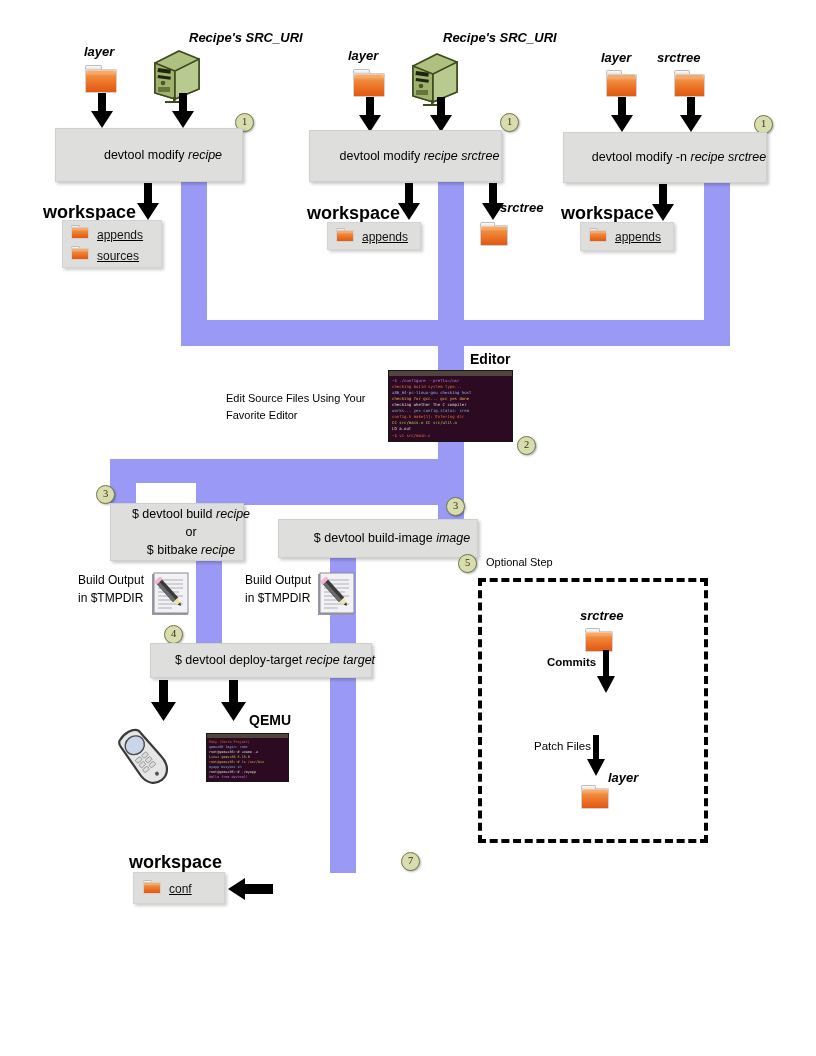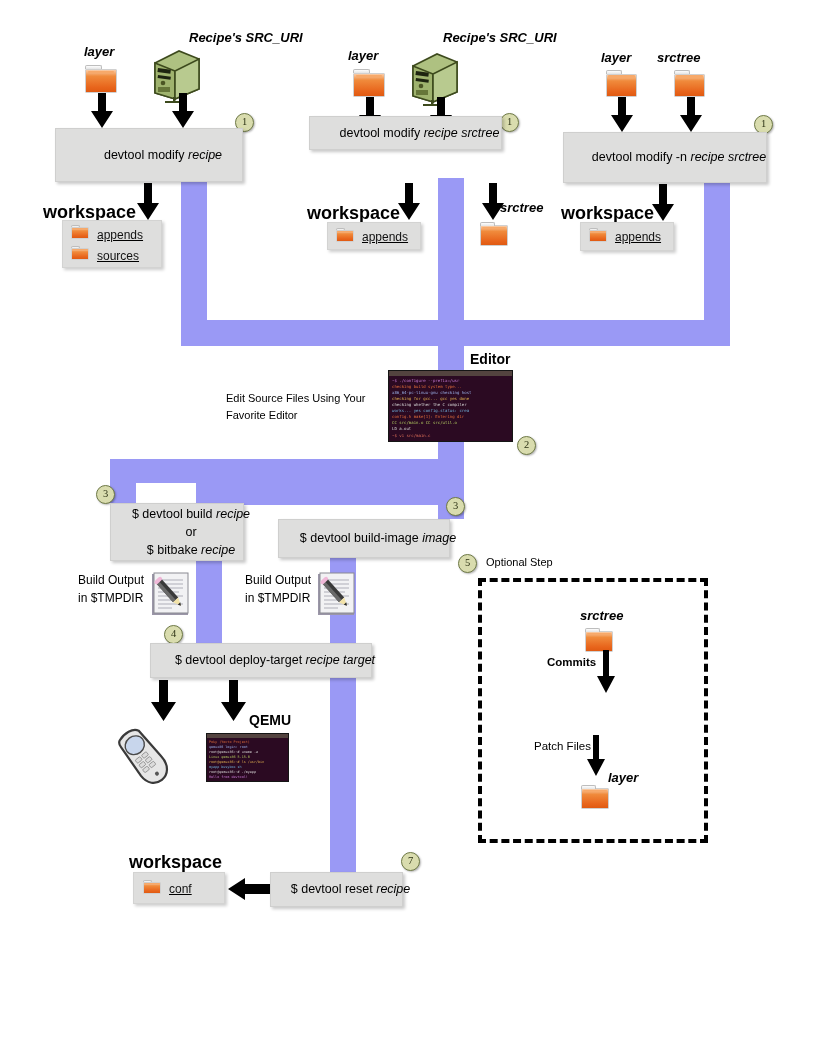--- a/index.html
+++ b/index.html
@@ -260,21 +260,21 @@
     <rect x="24" y="50" width="2.5" height="5" fill="#3d4a1d"></rect>
     <rect x="16" y="54" width="20" height="2" fill="#3d4a1d"></rect>
   </svg>
   <svg class="arrow" style="left:357px; top:97px;" width="26" height="36">
     <path d="M9,0 L17,0 L17,18 L24,18 L13,35 L2,18 L9,18 Z" fill="#000"></path>
   </svg>
   <svg class="arrow" style="left:428px; top:97px;" width="26" height="36">
     <path d="M9,0 L17,0 L17,18 L24,18 L13,35 L2,18 L9,18 Z" fill="#000"></path>
   </svg>
   <div class="step" style="left:500px; top:113px;">1</div>
-  <div class="cmdbox" style="left:309px; top:116px; width:193px; height:34px;">
+  <div class="cmdbox" style="left:309px; top:130px; width:193px; height:52px;">
     <div class="ln">
       <span>devtool modify </span><i>recipe srctree</i>
     </div>
   </div>
   <svg class="arrow" style="left:396px; top:183px;" width="26" height="38">
     <path d="M9,0 L17,0 L17,20 L24,20 L13,37 L2,20 L9,20 Z" fill="#000"></path>
   </svg>
   <div class="lbl-bold" style="left:307px; top:203px;">workspace</div>
   <div class="panel" style="left:327px; top:222px; width:94px; height:28px; padding:3px 0;">
     <div class="row">
@@ -389,21 +389,21 @@
     <g transform="rotate(-42 20 22)">
       <rect x="16" y="2" width="7" height="26" fill="#3a3a3a"></rect>
       <rect x="16" y="2" width="3.4" height="26" fill="#6a6a6a"></rect>
       <polygon points="16,28 23,28 19.5,36" fill="#f2e2a8"></polygon>
       <polygon points="17.8,33 21.2,33 19.5,36" fill="#2a2a2a"></polygon>
       <rect x="15" y="0" width="9" height="4" rx="2" fill="#f0b8d8"></rect>
     </g>
   </svg>
 
   <div class="step" style="left:446px; top:497px;">3</div>
-  <div class="cmdbox" style="left:278px; top:519px; width:172px; height:39px;">
+  <div class="cmdbox" style="left:278px; top:519px; width:200px; height:39px;">
     <div class="ln">
       <span>$ devtool build-image </span><i>image</i>
     </div>
   </div>
   <div class="lbl-plain" style="left:245px; top:571px; font-size:12px;">
     <div>Build Output</div>
     <div>in $TMPDIR</div>
   </div>
   <svg class="icon" style="left:318px; top:573px;" width="40" height="44" viewBox="0 0 40 44">
     <rect x="0" y="1" width="36" height="41" fill="#9b96a8"></rect>
@@ -503,19 +503,14 @@
         <div class="body"></div>
           <div class="tab"></div>
           <div class="strip"></div>
       </div>
       <span class="lbl" style="margin-left:35px;">conf</span>
     </div>
   </div>
   <svg class="arrow" style="left:228px; top:878px;" width="45" height="24">
     <path d="M45,6 L45,16 L17,16 L17,22 L0,11 L17,0 L17,6 Z" fill="#000"></path>
   </svg>
-  <div class="cmdbox" style="left:270px; top:872px; width:133px; height:35px;">
-    <div class="ln">
-      <span>$ devtool reset </span><i>recipe</i>
-    </div>
-  </div>
 
 </div>
 
 </body></html>

